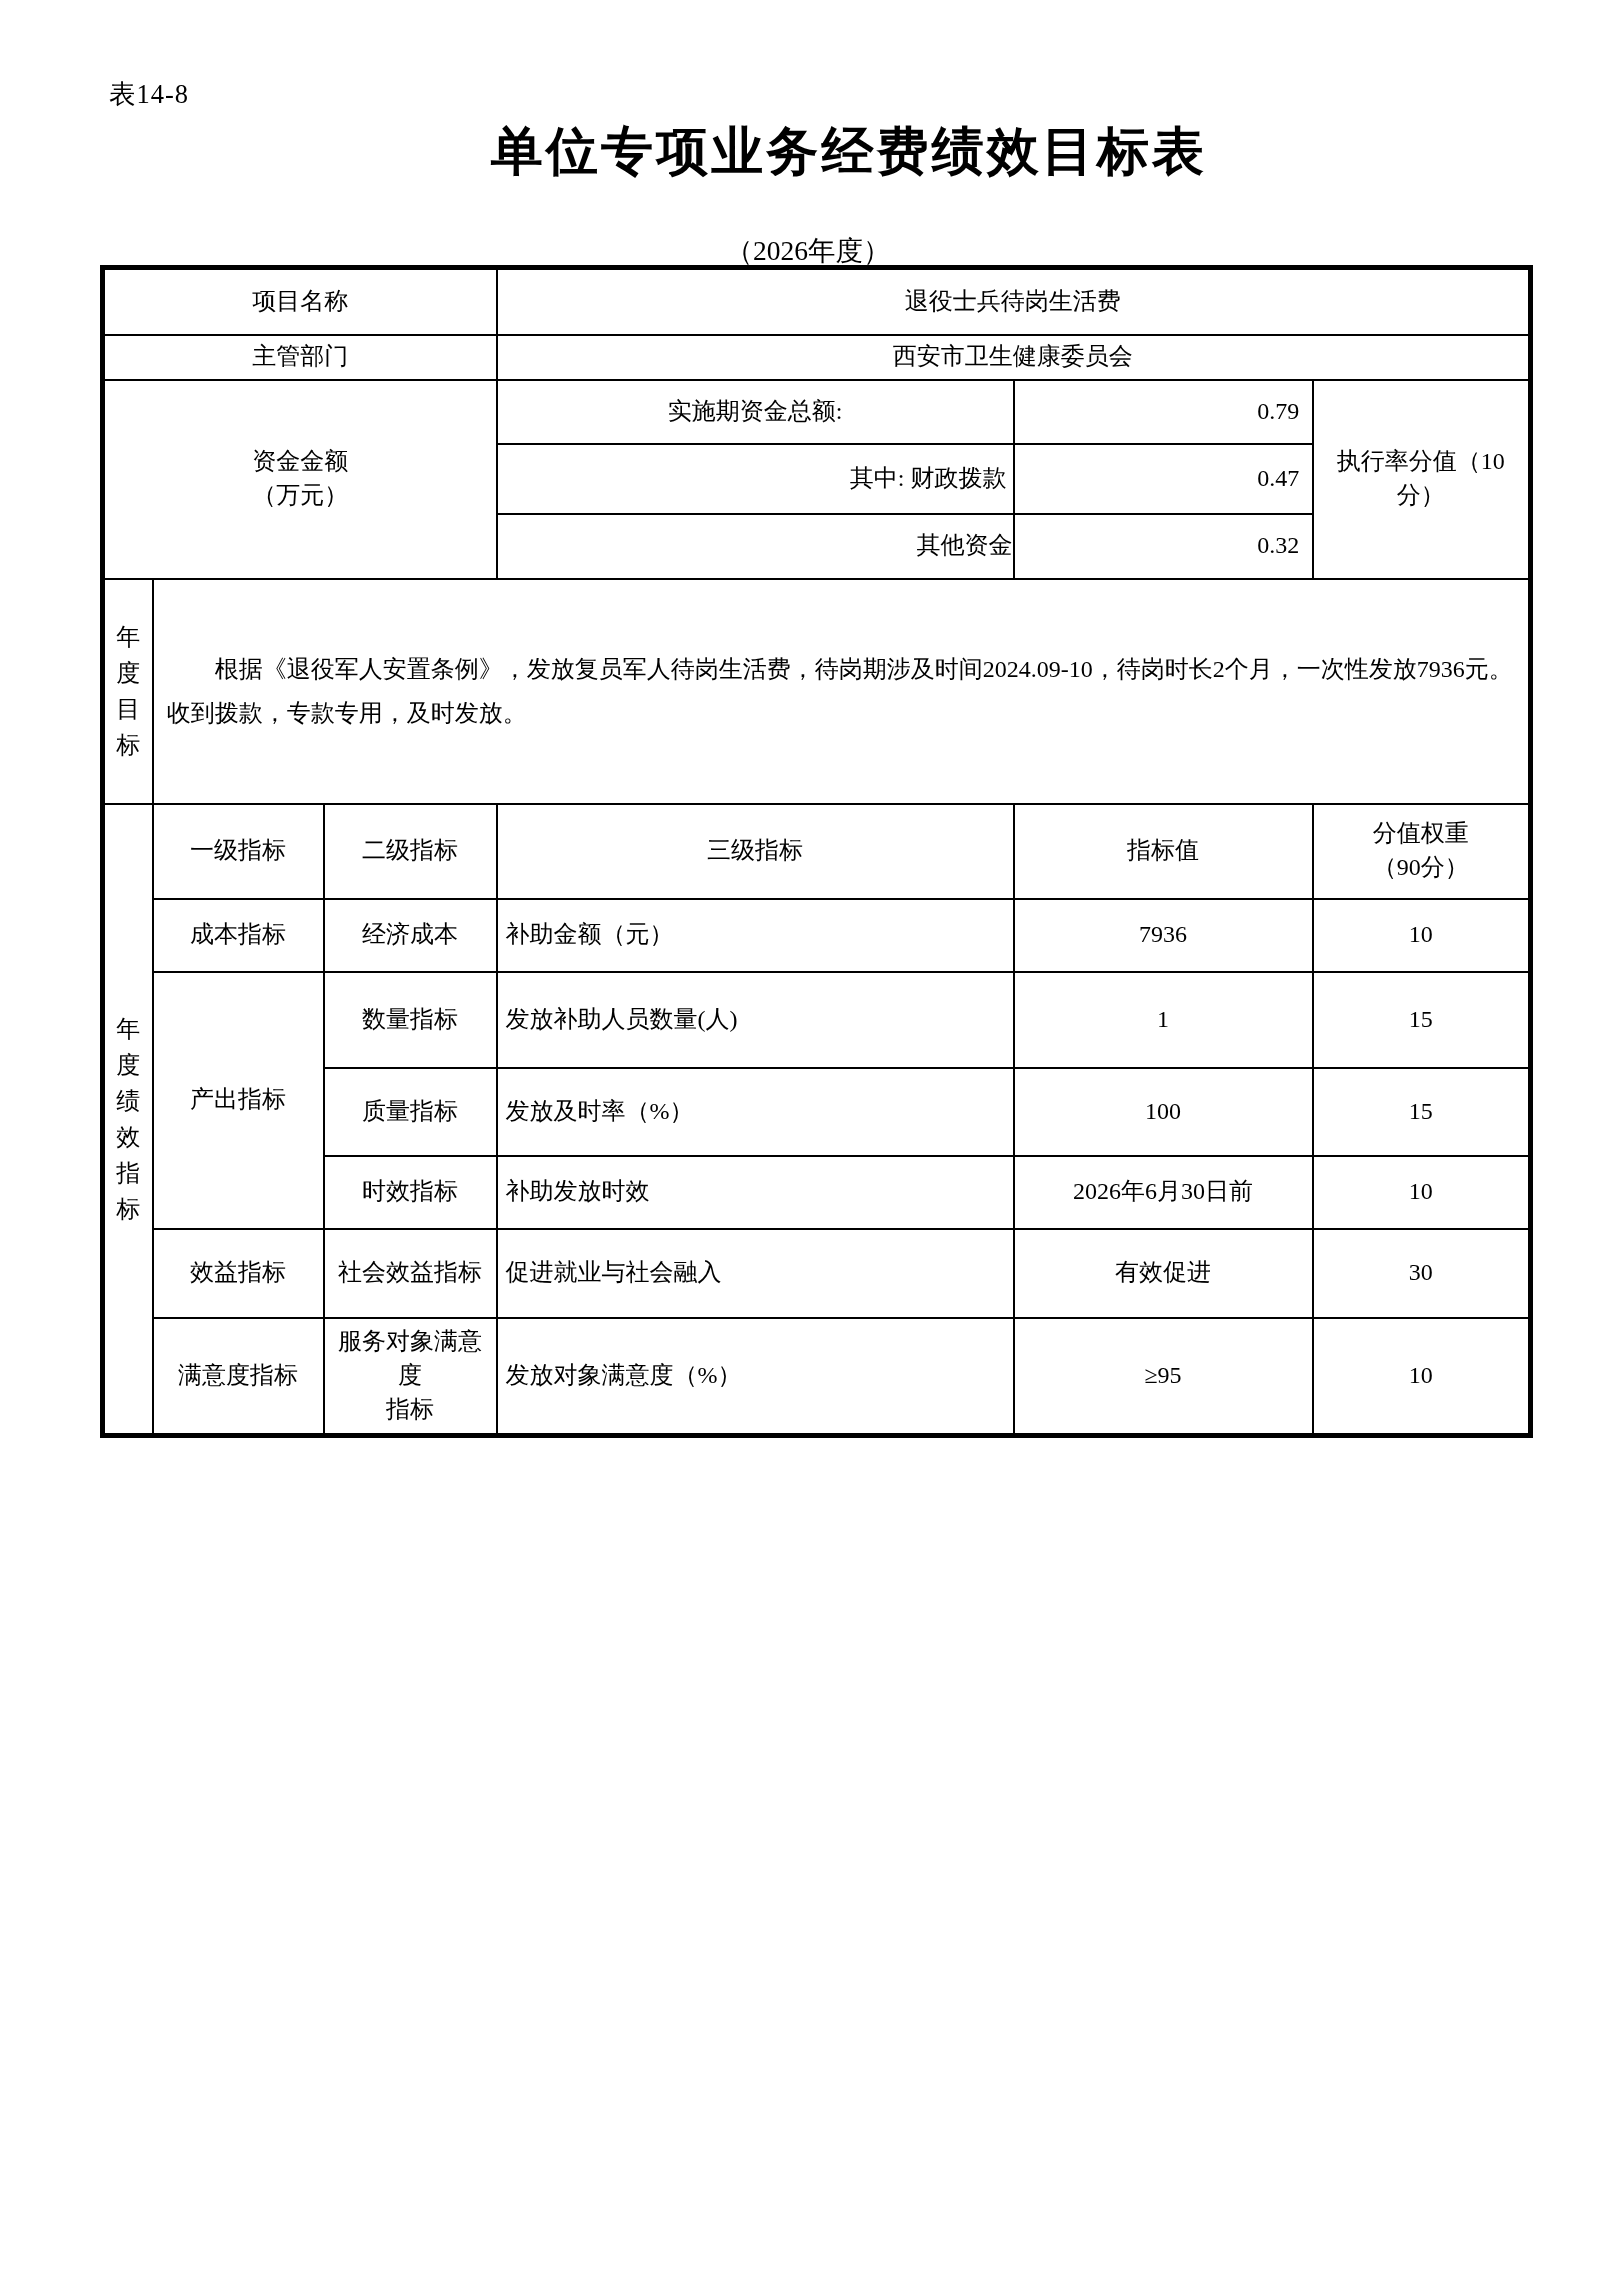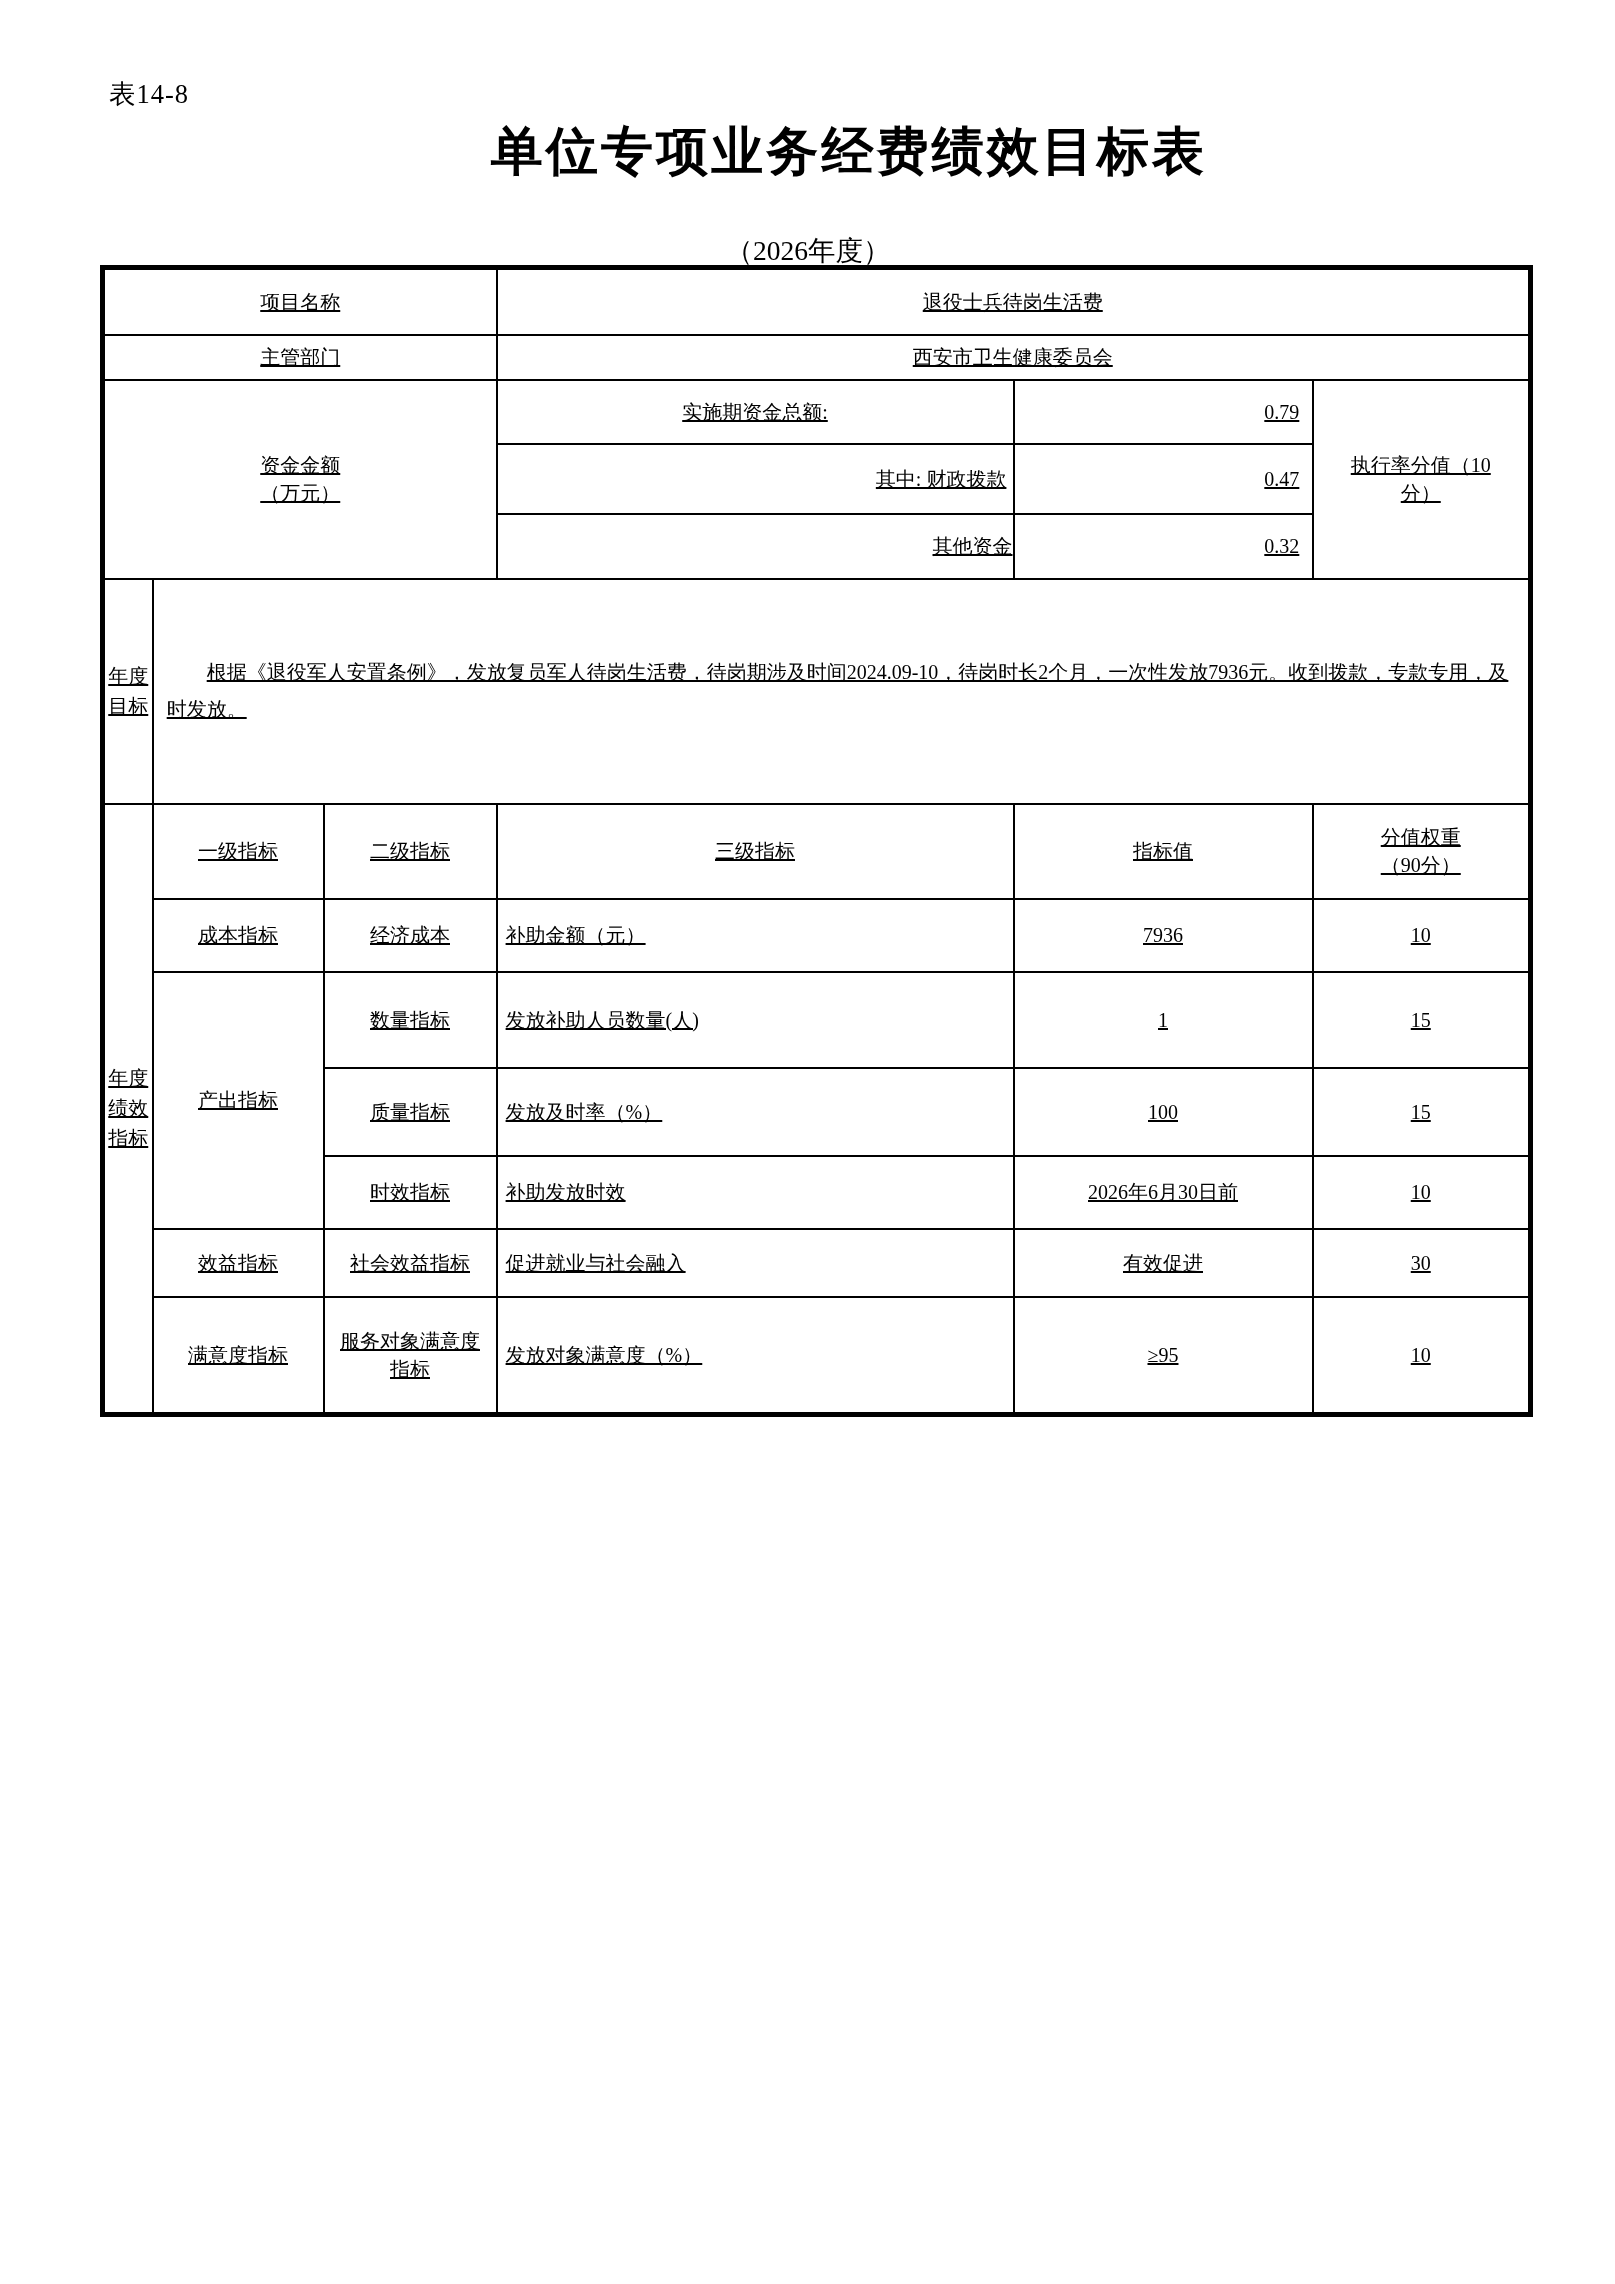--- a/index.html
+++ b/index.html
@@ -23,25 +23,24 @@
     margin-top:22px;
   }
   table.main{
     position:absolute;left:100px;top:265px;
     border-collapse:collapse;table-layout:fixed;width:1428px;
     border:5.1px solid #000;
   }
   td{
     border:2.5px solid #000;
     vertical-align:middle;
-    font-size:20px;
+    font-size:24px;
     line-height:1.4;
     padding:0 7.1px;
     overflow:hidden;
-    text-decoration:underline;
   }
   .c{text-align:center;}
   .r{text-align:right;padding-right:12.2px;}
   .l{text-align:left;padding-left:8.1px;}
   .preline{white-space:pre-line;}
   .vcell{
     word-break:break-all;text-align:center;line-height:1.5;
     padding:5.1px 3.1px;
   }
   .goal{
@@ -131,21 +130,21 @@
     <td class="c">100</td>
     <td class="c">15</td>
   </tr>
   <tr style="height:73px">
     <td class="c">时效指标</td>
     <td colspan="2" class="l">补助发放时效</td>
     <td class="c">2026年6月30日前</td>
     <td class="c">10</td>
   </tr>
 
-  <tr style="height:68px">
+  <tr style="height:89px">
     <td class="c">效益指标</td>
     <td class="c">社会效益指标</td>
     <td colspan="2" class="l">促进就业与社会融入</td>
     <td class="c">有效促进</td>
     <td class="c">30</td>
   </tr>
 
   <tr style="height:118px">
     <td class="c">满意度指标</td>
     <td class="c preline">服务对象满意度

